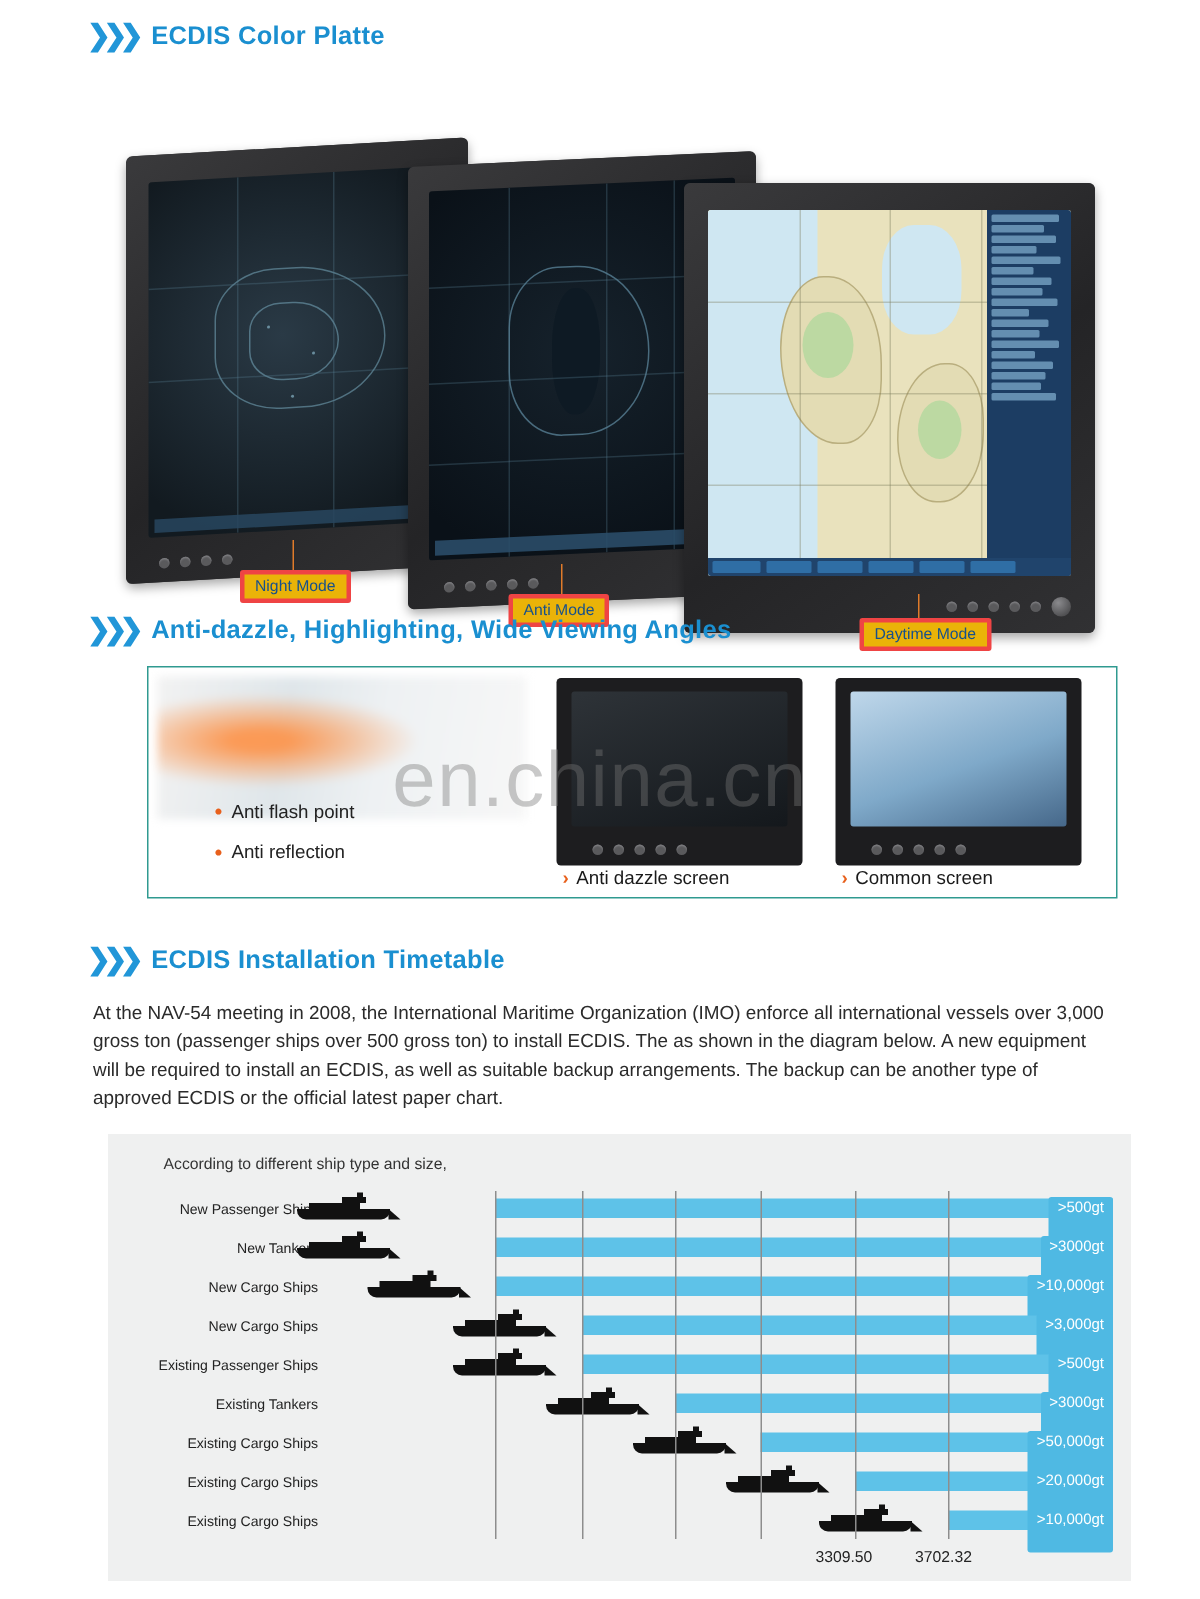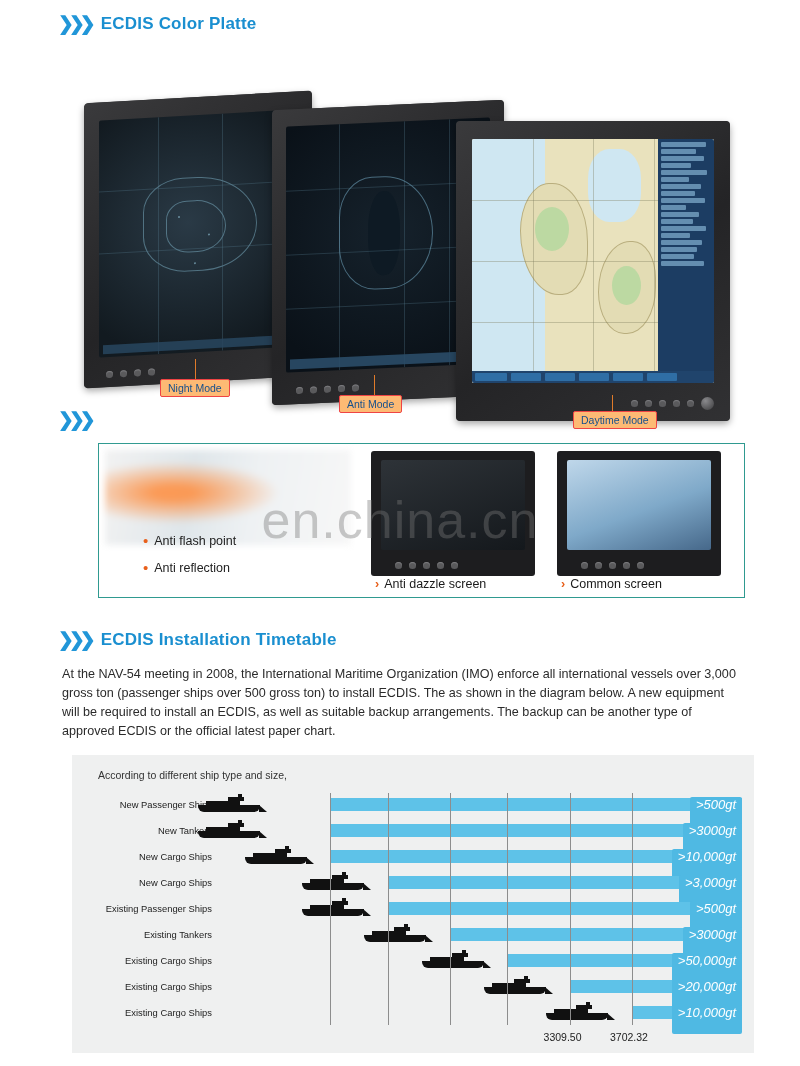--- a/index.html
+++ b/index.html
@@ -51,22 +51,22 @@
   .dm-prow { height:5px; margin-bottom:2px; background:rgba(160,210,240,.55); border-radius:1px;}
   .dm-bottombar { position:absolute; left:0; right:0; bottom:0; height:12px; background:#20446c; }
   .dm-bbtn { position:absolute; top:2px; height:8px; background:#2f6ea5; border-radius:1px; }
 
   .btnrow { position:absolute; display:flex; gap:7px; align-items:center; }
   .ledbtn { width:7px; height:7px; border-radius:50%; background:#5a5a5c; box-shadow:inset 0 1px 1px #7d7d80; }
   .knob { width:13px; height:13px; border-radius:50%;
           background:radial-gradient(circle at 35% 30%, #8a8a8d, #3b3b3d); }
 
   
-  .lbl { position:absolute; font-size:10.5px; color:#16508c; background:#fdba74;
-         border:1px solid #ef4444; padding:2px 7px; border-radius:2px; white-space:nowrap; }
+  .lbl { position:absolute; font-size:10.5px; color:#16508c; background:#eab308;
+         border:3px solid #ef4444; padding:2px 7px; border-radius:2px; white-space:nowrap; }
   .lbl-line { position:absolute; width:1px; background:#e07b2a; }
 
   
   .sec2 { position:absolute; left:0; top:408px; width:800px; }
   .panel2 { position:relative; margin:12px 55px 0 98px; height:155px;
             border:1px solid #2f9a90; background:#fff; }
   .blur-left { position:absolute; left:6px; top:6px; width:246px; height:95px;
      background:
        radial-gradient(ellipse at 28% 45%, rgba(255,140,60,.85) 0 8%, rgba(255,255,255,0) 42%),
        linear-gradient(100deg,#f2f2f2 0%, #dfe6ea 35%, #eef1f3 60%, #f7f7f7 100%);
@@ -82,28 +82,28 @@
   .dz-cap { position:absolute; bottom:6px; font-size:12.5px; color:#1a1a1a; white-space:nowrap; }
   .dz-cap:before { content:"›"; color:#e8601c; font-weight:bold; margin-right:5px; }
   .wm { position:absolute; left:100px; top:60px; width:600px; text-align:center;
         font-size:52px; color:rgba(120,120,120,.40); font-family:"Liberation Sans",sans-serif;
         letter-spacing:1px; pointer-events:none; }
 
   
   .sec3 { position:absolute; left:0; top:628px; width:800px; }
   .para { margin:14px 62px 0 62px; font-size:12.6px; line-height:1.5; color:#2b2b2b; text-align:left; }
   .tt-wrap { position:relative; margin:14px 46px 0 72px; background:#eff0f0; padding:12px 12px 10px 12px; }
-  .tt-note { font-size:10.5px; color:#333; line-height:1.6; margin-left:14px; }
+  .tt-note { font-size:10.5px; color:#333; line-height:1.6; margin-left:25px; }
   .tt-chart { position:relative; margin-top:10px; height:250px; }
   .tt-row { position:relative; height:26px; }
   .tt-lbl { position:absolute; left:0; top:6px; width:128px; text-align:right;
             font-size:9.4px; color:#222; }
   .tt-bar { position:absolute; height:13px; top:5px; background:#5ec2e8; }
   .tt-tag { position:absolute; right:0; top:4px; height:29px; line-height:15px;
-            background:#4fb9e3; color:#fff; font-size:13px; padding:0 6px; border-radius:2px;font-style:italic; }
+            background:#4fb9e3; color:#fff; font-size:10px; padding:0 6px; border-radius:2px; }
   .vline { position:absolute; top:0; bottom:18px; width:1px; background:#8d8d8d; }
   .yr { position:absolute; bottom:0; font-size:10.5px; color:#222; }
   .ship { position:absolute; top:-1px; height:22px; }
   .hull { position:absolute; bottom:2px; height:7px; background:#111; border-radius:0 0 6px 6px; }
   .hull:after{ content:""; position:absolute; right:-7px; bottom:0; border-left:8px solid #111;
                border-top:7px solid transparent; }
   .deck { position:absolute; background:#111; }
   .stack{ position:absolute; background:#111; }
 </style>
 </head>
@@ -231,20 +231,21 @@
       <div class="lbl-line" style="left:612px; top:346px; height:18px;"></div>
       <div class="lbl" style="left:573px; top:362px;">Daytime Mode</div>
     </div>
   </div>
 
   <div class="sec2">
     <div class="sec-head">
       <span class="chevrons">
         <span class="chev">❯❯❯</span>
       </span>
+      <span class="sec-title">Anti-dazzle, Highlighting, Wide Viewing Angles</span>
     </div>
 
     <div class="panel2">
       <div class="blur-left"></div>
       <div class="bullet" style="left:44px; top:88px;">Anti flash point</div>
       <div class="bullet" style="left:44px; top:115px;text-align:right;">Anti reflection</div>
 
       <div class="dz-img dz-a">
         <div class="inner"></div>
         <div class="btnrow" style="left:24px;bottom:7px;">

